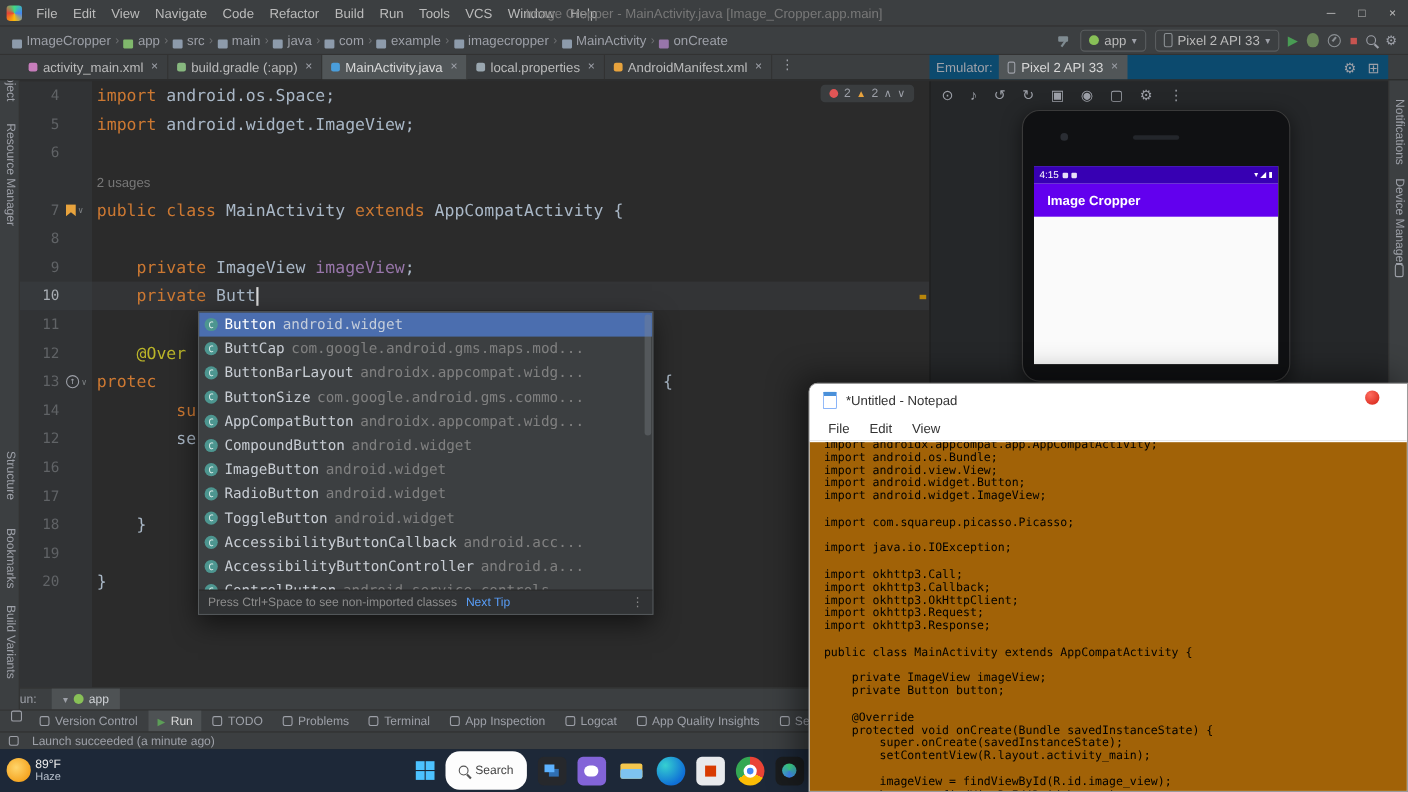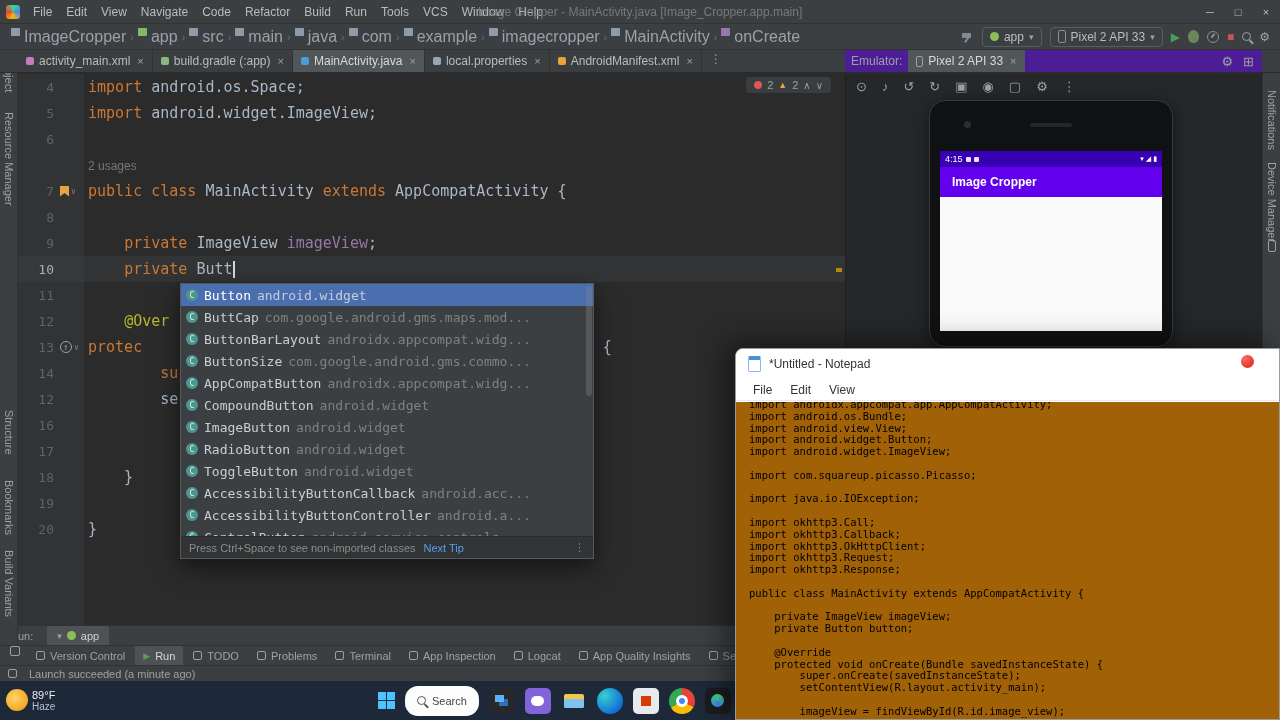--- a/index.html
+++ b/index.html
@@ -11,21 +11,21 @@
 .app-logo{width:14px;height:14px;margin:0 6px;border-radius:3px;background:conic-gradient(#3ddc84,#4285f4,#fbbc05,#ea4335,#3ddc84);flex:none}
 .menus{display:flex}
 .menu-item{color:#bbb;font-size:12px;line-height:24px;padding:0 7px;cursor:default}
 .win-title{position:absolute;left:0;right:0;text-align:center;color:#787878;font-size:12px;pointer-events:none}
 .win-controls{margin-left:auto;display:flex;z-index:2}
 .win-btn{width:28px;height:24px;color:#bbb;font-size:11px;display:flex;align-items:center;justify-content:center}
 
 
 .toolbar{position:absolute;top:24px;left:0;right:0;height:26px;background:#3c3f41;border-bottom:1px solid #323232;display:flex;align-items:center;z-index:19}
 .crumbs{display:flex;align-items:center;padding-left:8px}
-.crumb{display:flex;align-items:flex-start;gap:4px;color:#9da0a8;font-size:16px;padding:0 3px}
+.crumb{display:flex;align-items:flex-end;gap:4px;color:#9da0a8;font-size:12px;padding:0 3px}
 .crumb-sep{color:#6e7073;font-size:11px;padding:0 1px}
 .crumb-icon{width:9px;height:8px;border-radius:1px;background:#8d9bab;flex:none}
 .toolbar-right{margin-left:auto;display:flex;align-items:center;gap:8px;padding-right:10px}
 .chip{display:flex;align-items:center;gap:5px;border:1px solid #5a5d5f;border-radius:4px;height:20px;padding:0 7px;color:#bbb;font-size:12px}
 .chev{font-size:9px;color:#9da0a8}
 .adot{width:9px;height:9px;border-radius:50%;background:#88c057;flex:none}
 .phone-glyph{width:8px;height:13px;border:1.5px solid #8a8f93;border-radius:2px;flex:none}
 .tbg{color:#9da0a8;font-size:12px;line-height:1}
 .tbg.green{color:#499c54}
 .tbg.red{color:#c75450}
@@ -40,21 +40,21 @@
 .mag.dark{border-color:#555}.mag.dark::after{background:#555}
 
 
 .tabbar{position:absolute;top:50px;left:0;right:0;height:23px;background:#3b3e40;border-bottom:1px solid #2a2a2a;display:flex;z-index:18}
 .tabs{display:flex;margin-left:18px}
 .tab{display:flex;align-items:center;gap:5px;padding:0 8px;font-size:12px;color:#bbb;border-right:1px solid #323232;height:100%;cursor:default}
 .tab.active{background:#515658;color:#d8d8d8}
 .tab-icon{width:8px;height:8px;border-radius:2px;flex:none}
 .tab-close{color:#9da0a8;font-size:11px;margin-left:2px}
 .tab-more{color:#9da0a8;font-size:12px;padding:2px 8px}
-.emu-header{position:absolute;left:845px;right:18px;top:0;bottom:0;display:flex;align-items:center;background:#4c1d95}
+.emu-header{position:absolute;left:845px;right:18px;top:0;bottom:0;display:flex;align-items:center;background:#0c4a6e}
 .emu-label{color:#9da0a8;font-size:12px;margin:0 6px}
 .emu-tab{display:flex;align-items:center;gap:5px;background:#515658;height:100%;padding:0 8px;color:#d8d8d8;font-size:12px}
 .emu-tab-icon{width:7px;height:11px;border:1px solid #9da0a8;border-radius:2px}
 .emu-header-right{margin-left:auto;display:flex;gap:10px;color:#9da0a8;font-size:13px;padding-right:8px}
 
 
 .left-strip{position:absolute;left:0;top:50px;width:18px;height:595px;background:#3c3f41;border-right:1px solid #323232;z-index:16}
 .right-strip{position:absolute;right:0;top:50px;width:18px;height:631px;background:#3c3f41;border-left:1px solid #323232;z-index:16}
 .vlabel{position:absolute;left:3px;writing-mode:vertical-rl;color:#9da0a8;font-size:11px;white-space:nowrap;cursor:default}
 .strip-dev-icon{position:absolute;left:5px;width:8px;height:12px;border:1px solid #9da0a8;border-radius:2px}
@@ -125,21 +125,21 @@
 
 .taskbar{position:absolute;left:0;right:0;top:681px;height:39px;background:#1d2838;display:flex;align-items:center;z-index:30}
 .weather{position:absolute;left:6px;display:flex;align-items:flex-start;gap:4px}
 .sun-icon{width:22px;height:22px;border-radius:50%;background:radial-gradient(circle at 40% 40%,#ffd56b,#f5a623 70%,#e08a1e)}
 .weather-text{display:flex;flex-direction:column;line-height:1.1}
 .w-temp{color:#ececec;font-size:11px}
 .w-desc{color:#b8c0cc;font-size:10px}
 .tb-center{position:absolute;left:378px;top:0;height:100%;display:flex;align-items:center;gap:10px}
 .win-logo{display:grid;grid-template-columns:8px 8px;grid-template-rows:8px 8px;gap:1px;cursor:pointer}
 .win-logo i{background:#4cc2ff}
-.search-pill{display:flex;align-items:center;gap:6px;background:#fdfdfd;border-radius:13px;height:30px;padding:0 12px}
+.search-pill{display:flex;align-items:center;gap:6px;background:#fdfdfd;border-radius:13px;height:35px;padding:0 12px}
 .search-text{color:#444;font-size:11px}
 .tb-icon{width:26px;height:26px;border-radius:5px;display:flex;align-items:center;justify-content:center;position:relative;cursor:pointer}
 .i-taskview{background:#26282c}
 .i-taskview::after{content:"";width:9px;height:7px;background:#5db2ff;box-shadow:4px 4px 0 #2f6fb3;margin:-4px 0 0 -4px}
 .i-chat{background:#8364d8}
 .i-chat::after{content:"";width:13px;height:10px;background:#fff;border-radius:5px}
 .i-explorer::before{content:"";position:absolute;left:3px;top:6px;width:20px;height:14px;background:#f3c64e;border-radius:2px}
 .i-explorer::after{content:"";position:absolute;left:3px;top:11px;width:20px;height:9px;background:#7ec3f0;border-radius:2px}
 .i-edge{background:radial-gradient(circle at 30% 30%,#35d0d0,#0f6fd7 72%);border-radius:50%}
 .i-office{background:#e8eaed}

